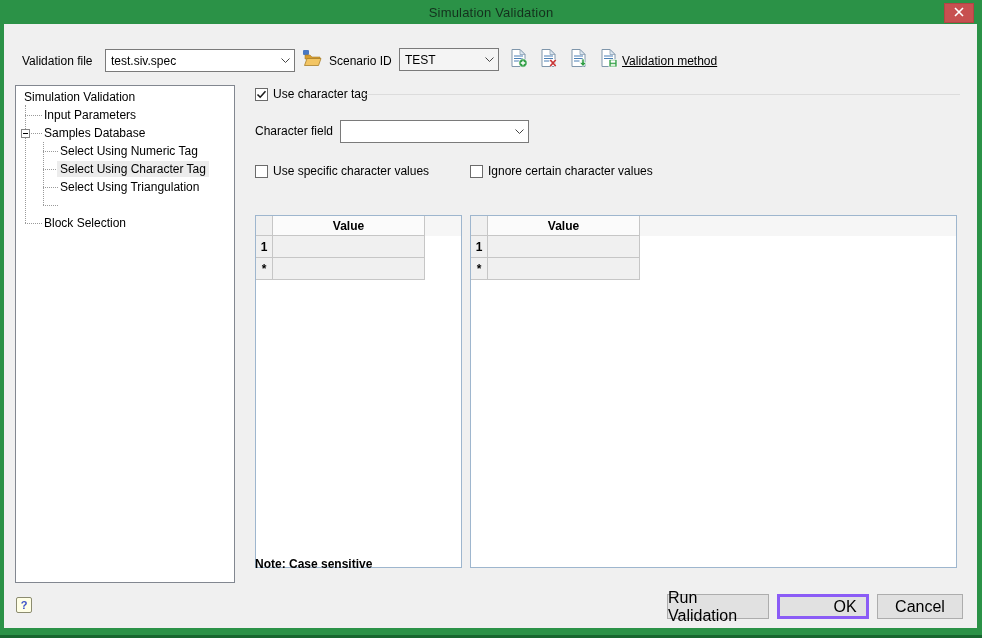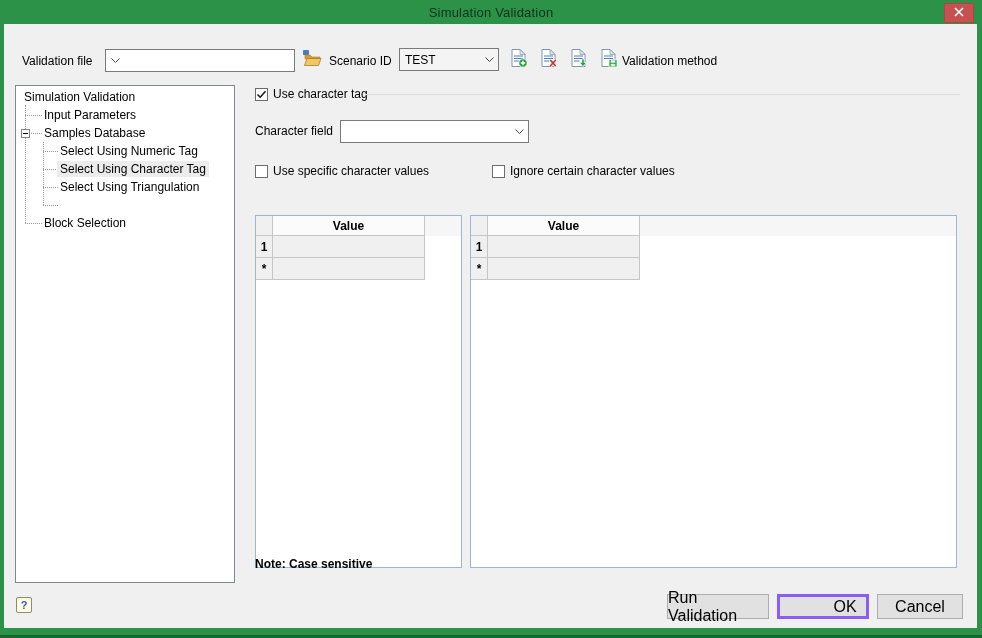--- a/index.html
+++ b/index.html
@@ -101,20 +101,21 @@
           <path d="M1 1 L9 9 M9 1 L1 9" stroke="#fff" stroke-width="1.6" fill="none"></path>
         </svg>
     </span>
   </div>
 </div>
 
 <div class="content">
 
   <span class="lbl" style="left:18px; top:30px;">Validation file</span>
   <div class="combo" style="left:101px; top:25px; width:190px; height:23px;">
+    <span class="combo-text">test.siv.spec</span>
     <span class="chev">
       <svg width="9" height="5" viewBox="0 0 9 5">
           <polyline points="0.5,0.5 4.5,4.5 8.5,0.5" fill="none" stroke="#444"></polyline>
         </svg>
     </span>
   </div>
 
   <div class="icon-btn" style="left:297px; top:24px;">
     <span>
       <svg width="20" height="18" viewBox="0 0 20 18">
@@ -180,21 +181,21 @@
         <path d="M9.5 1.5 V6.5 H14.5 Z" fill="#dce6f0" stroke="#7f96ab" stroke-width="0.7"></path>
         <line x1="3.5" y1="8" x2="12.5" y2="8" stroke="#4a7fb5"></line>
         <line x1="3.5" y1="10.5" x2="12.5" y2="10.5" stroke="#4a7fb5"></line>
         <rect x="8.5" y="11.5" width="8" height="7.5" fill="#2f9e44" stroke="#fff" stroke-width="0.7"></rect>
         <rect x="10.2" y="12.3" width="4.6" height="2.4" fill="#fff"></rect>
         <rect x="10.2" y="15.8" width="4.6" height="2.6" fill="#d8eed8"></rect>
       </svg>
     </span>
   </div>
 
-  <span class="lbl" style="left:618px; top:30px;">Validation method</span>
+  <span class="lbl" style="left:618px; top:30px;text-decoration:underline;">Validation method</span>
 
   <div class="tree-panel">
     <div class="vline" style="left:9px; top:19px; height:118px;"></div>
     <div class="vline" style="left:27px; top:56px; height:63px;"></div>
     <div class="hline" style="left:9px; top:29px; width:17px;"></div>
     <div class="hline" style="left:15px; top:47px; width:11px;"></div>
     <div class="hline" style="left:9px; top:137px; width:17px;"></div>
     <div class="hline" style="left:27px; top:65px; width:15px;"></div>
     <div class="hline" style="left:27px; top:83px; width:15px;"></div>
     <div class="hline" style="left:27px; top:101px; width:15px;"></div>
@@ -241,21 +242,21 @@
       <svg width="9" height="5" viewBox="0 0 9 5">
           <polyline points="0.5,0.5 4.5,4.5 8.5,0.5" fill="none" stroke="#444"></polyline>
         </svg>
     </span>
   </div>
 
   <div class="chk" style="left:251px; top:140px;">
     <span class="box"></span>
     <span>Use specific character values</span>
   </div>
-  <div class="chk" style="left:488px; top:140px;">
+  <div class="chk" style="left:466px; top:140px;">
     <span class="box"></span>
     <span>Ignore certain character values</span>
   </div>
 
   <div class="vtable" style="left:251px; top:158px; width:207px; height:353px;">
     <div class="thead-strip"></div>
     <div class="tcell corner" style="left:0; top:0; width:17px; height:20px;"></div>
     <div class="tcell colhead" style="left:17px; top:0; width:152px; height:20px;">Value</div>
     <div class="tcell rowhead" style="left:0; top:20px; width:17px; height:22px;">1</div>
     <div class="tcell vcell" style="left:17px; top:20px; width:152px; height:22px;"></div>

